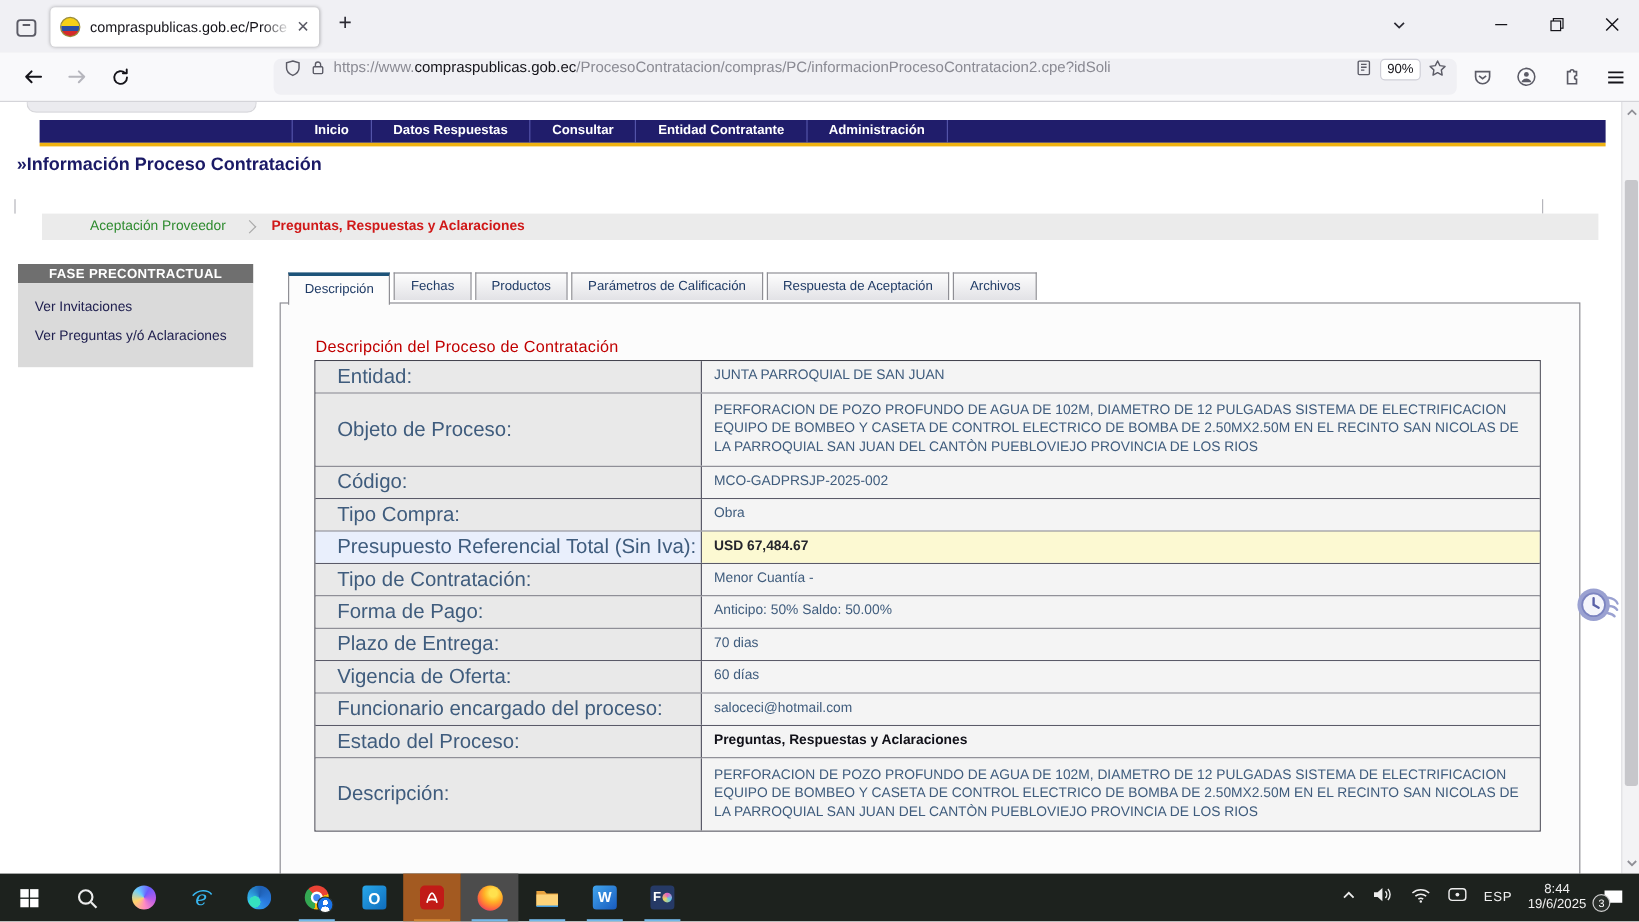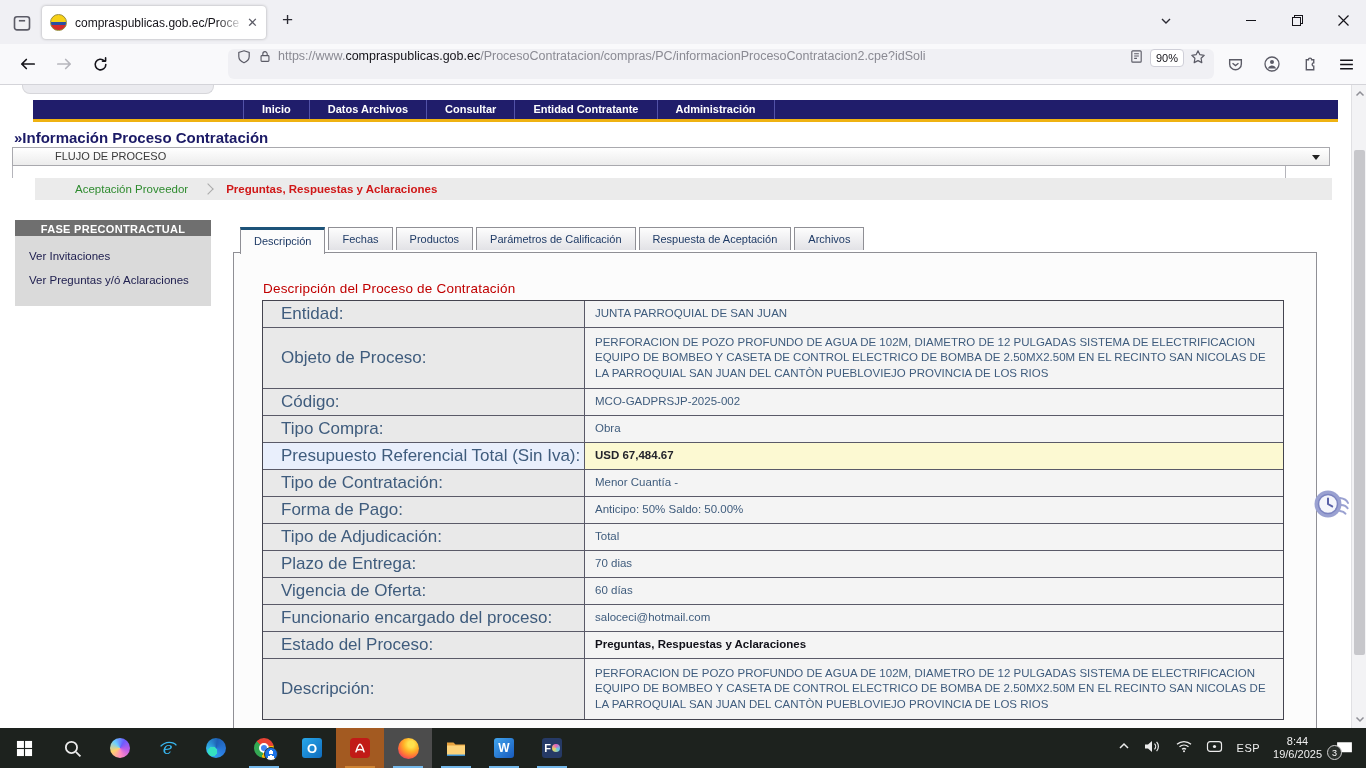--- a/index.html
+++ b/index.html
@@ -195,33 +195,29 @@
         </svg>
       </span>
   </div>
 </div>
 
 <div class="page">
   <div class="remnant"></div>
 
   <div class="site-nav">
       <div class="nav-item">Inicio</div>
-      <div class="nav-item">Datos Archivos</div>
+      <div class="nav-item">Datos Respuestas</div>
       <div class="nav-item">Consultar</div>
       <div class="nav-item">Entidad Contratante</div>
       <div class="nav-item">Administración</div>
     </div>
   <div class="gold-bar"></div>
 
   <div class="page-title">»Información Proceso Contratación</div>
 
-  <div class="flujo">
-    <span>FLUJO DE PROCESO</span>
-    <span class="flujo-arrow"></span>
-  </div>
   <div class="flujo-sub"></div>
 
   <div class="crumbbar">
     <span class="crumb-1">Aceptación Proveedor</span>
     <span class="crumb-sep"></span>
     <span class="crumb-2">Preguntas, Respuestas y Aclaraciones</span>
   </div>
 
   <div class="sidebar">
     <div class="sb-header">FASE PRECONTRACTUAL</div>
@@ -262,24 +258,20 @@
         <div class="tlabel">Presupuesto Referencial Total (Sin Iva):</div>
         <div class="tvalue">USD 67,484.67</div>
       </div>
       <div class="trow">
         <div class="tlabel">Tipo de Contratación:</div>
         <div class="tvalue">Menor Cuantía -</div>
       </div>
       <div class="trow">
         <div class="tlabel">Forma de Pago:</div>
         <div class="tvalue">Anticipo: 50% Saldo: 50.00%</div>
-      </div>
-      <div class="trow">
-        <div class="tlabel">Tipo de Adjudicación:</div>
-        <div class="tvalue">Total</div>
       </div>
       <div class="trow">
         <div class="tlabel">Plazo de Entrega:</div>
         <div class="tvalue">70 dias</div>
       </div>
       <div class="trow">
         <div class="tlabel">Vigencia de Oferta:</div>
         <div class="tvalue">60 días</div>
       </div>
       <div class="trow">

